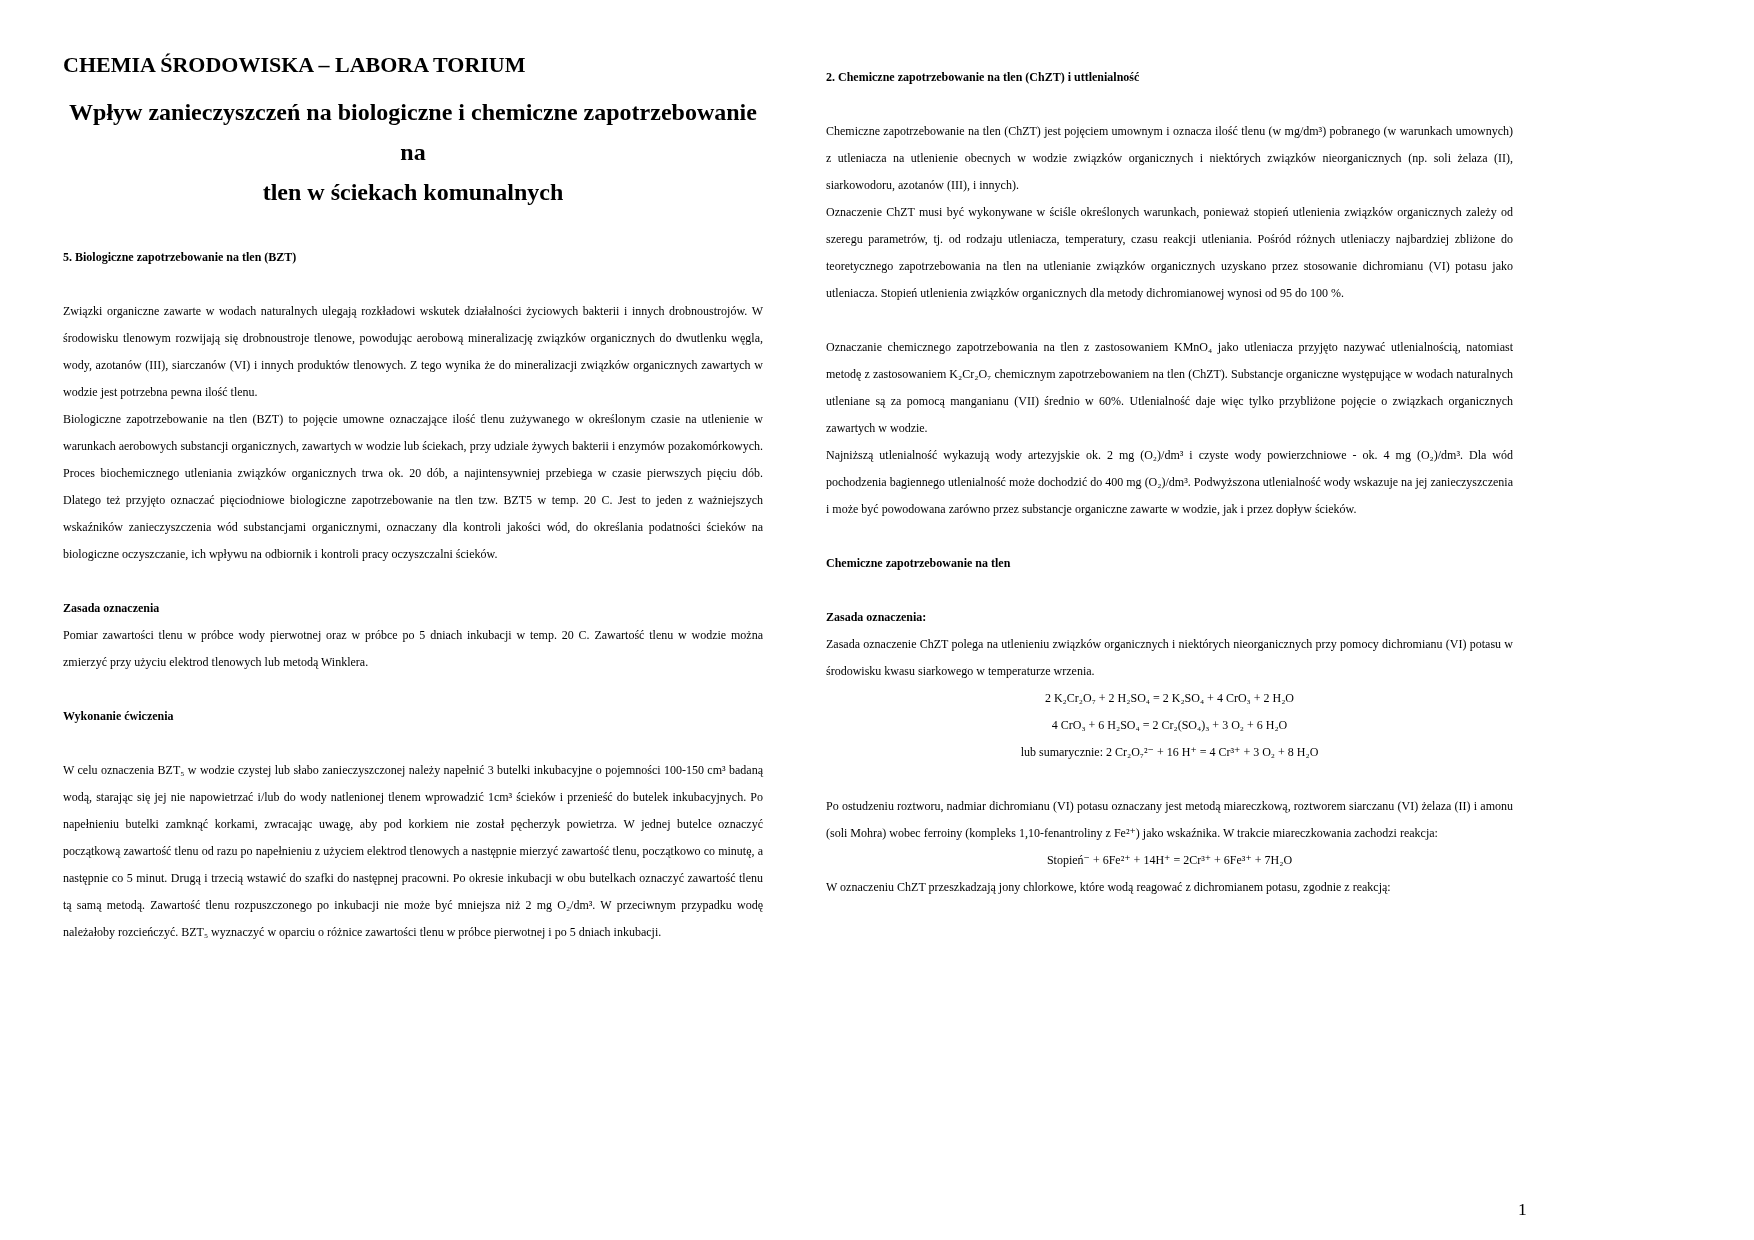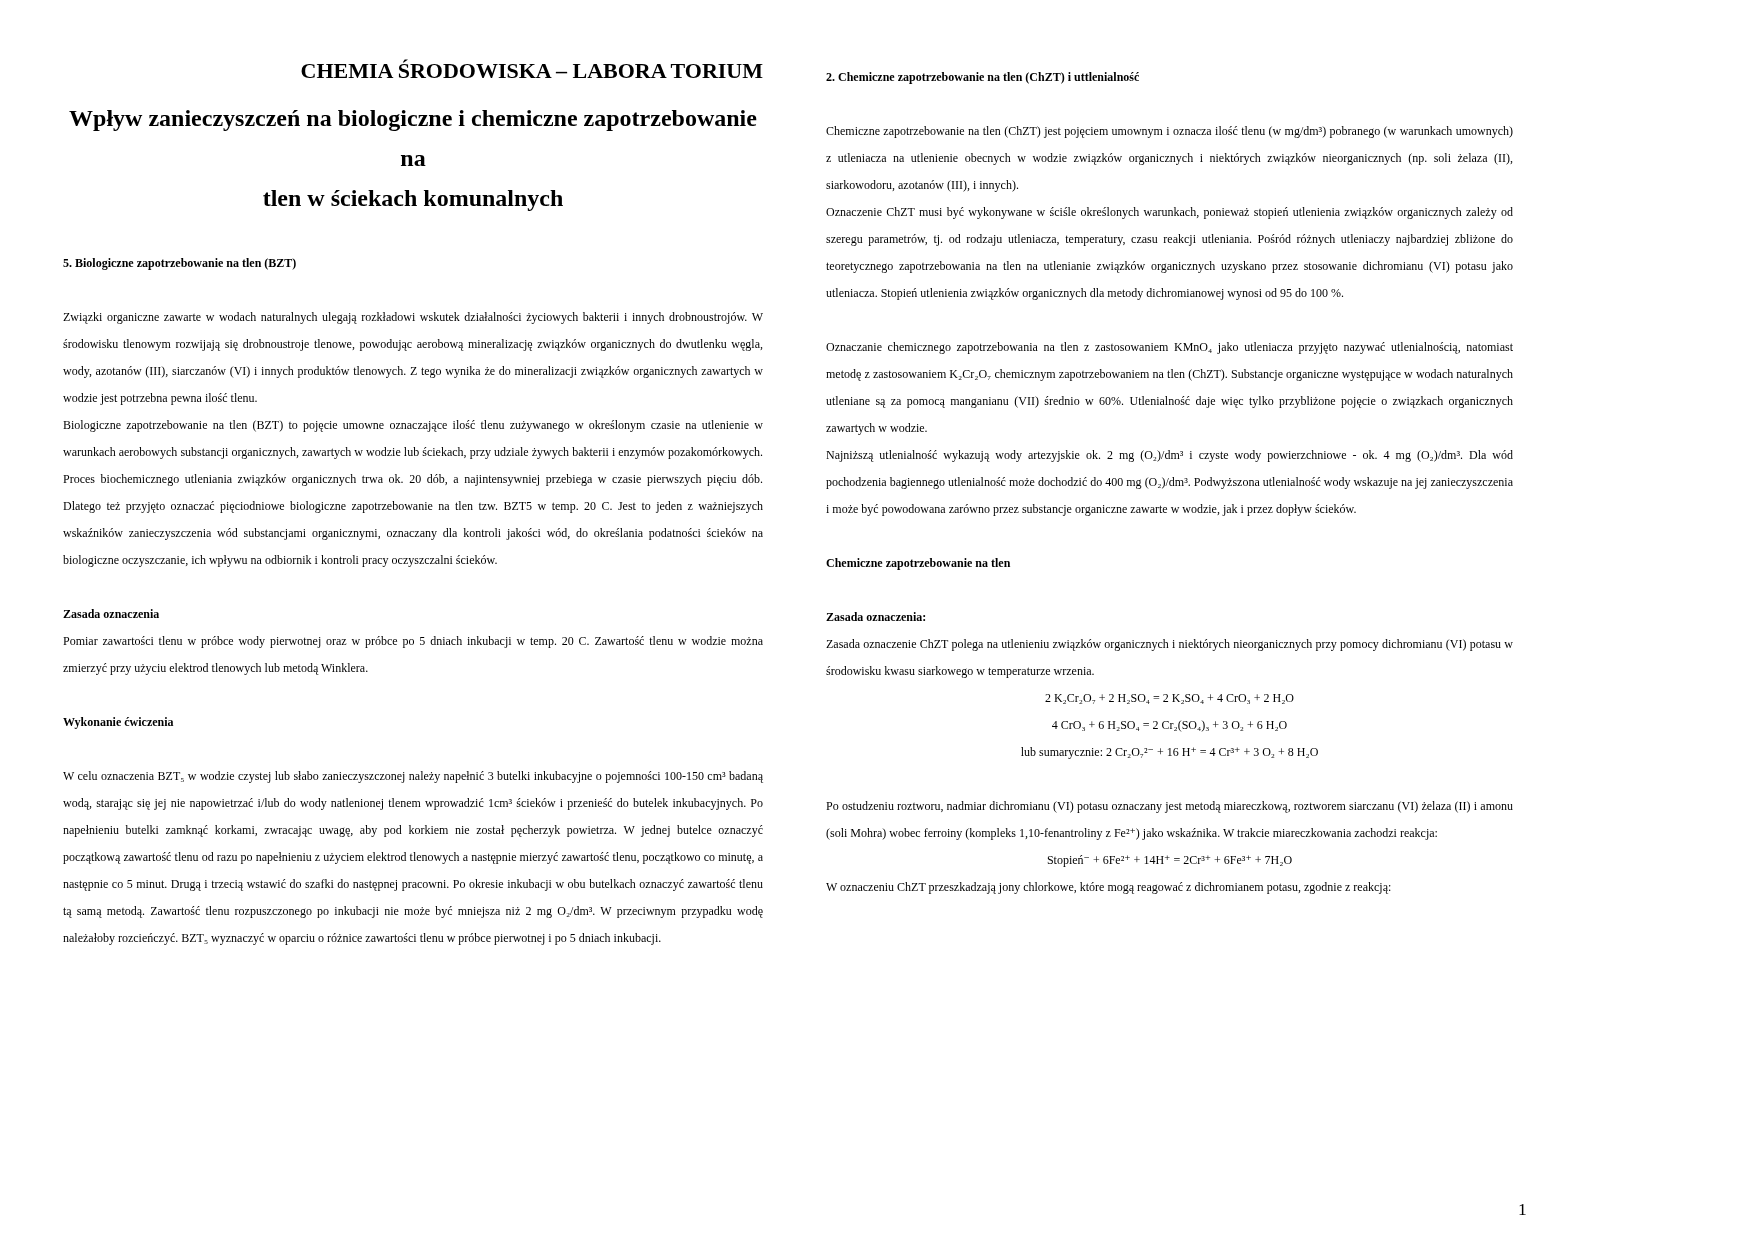--- a/index.html
+++ b/index.html
@@ -38,22 +38,22 @@
   p {
     text-align: justify;
   }
   .heading {
     font-weight: bold;
   }
   .doc-title {
     font-size: 22px;
     line-height: 30px;
     font-weight: bold;
-    text-align: right;
-    margin: 10px 0 12px 0;
+    text-align: left;
+    margin: 4px 0 12px 0;
   }
   .doc-subtitle {
     font-size: 24px;
     line-height: 40px;
     font-weight: bold;
     text-align: center;
     margin: 0;
   }
   .mt-lg { margin-top: 32px; }
   .mt-line { margin-top: 27px; }
@@ -103,18 +103,18 @@
 
     <div class="heading mt-line">Zasada oznaczenia:</div>
     <p>Zasada oznaczenie ChZT polega na utlenieniu związków organicznych i niektórych nieorganicznych przy pomocy dichromianu (VI) potasu w środowisku kwasu siarkowego w temperaturze wrzenia.</p>
 
     <p class="eq">2 K₂Cr₂O₇ + 2 H₂SO₄ = 2 K₂SO₄ + 4 CrO₃ + 2 H₂O</p>
     <p class="eq">4 CrO₃ + 6 H₂SO₄ = 2 Cr₂(SO₄)₃ + 3 O₂ + 6 H₂O</p>
     <p class="eq">lub sumarycznie: 2 Cr₂O₇²⁻ + 16 H⁺ = 4 Cr³⁺ + 3 O₂ + 8 H₂O</p>
 
     <p class="mt-line">Po ostudzeniu roztworu, nadmiar dichromianu (VI) potasu oznaczany jest metodą miareczkową, roztworem siarczanu (VI) żelaza (II) i amonu (soli Mohra) wobec ferroiny (kompleks 1,10-fenantroliny z Fe²⁺) jako wskaźnika. W trakcie miareczkowania zachodzi reakcja:</p>
     <p class="eq">Stopień⁻ + 6Fe²⁺ + 14H⁺ = 2Cr³⁺ + 6Fe³⁺ + 7H₂O</p>
-    <p>W oznaczeniu ChZT przeszkadzają jony chlorkowe, które mogą reagować z dichromianem potasu, zgodnie z reakcją:</p>
+    <p>W oznaczeniu ChZT przeszkadzają jony chlorkowe, które wodą reagować z dichromianem potasu, zgodnie z reakcją:</p>
   </div>
 
   <div class="pagenum">1</div>
 
 </div>
 
 </body></html>

